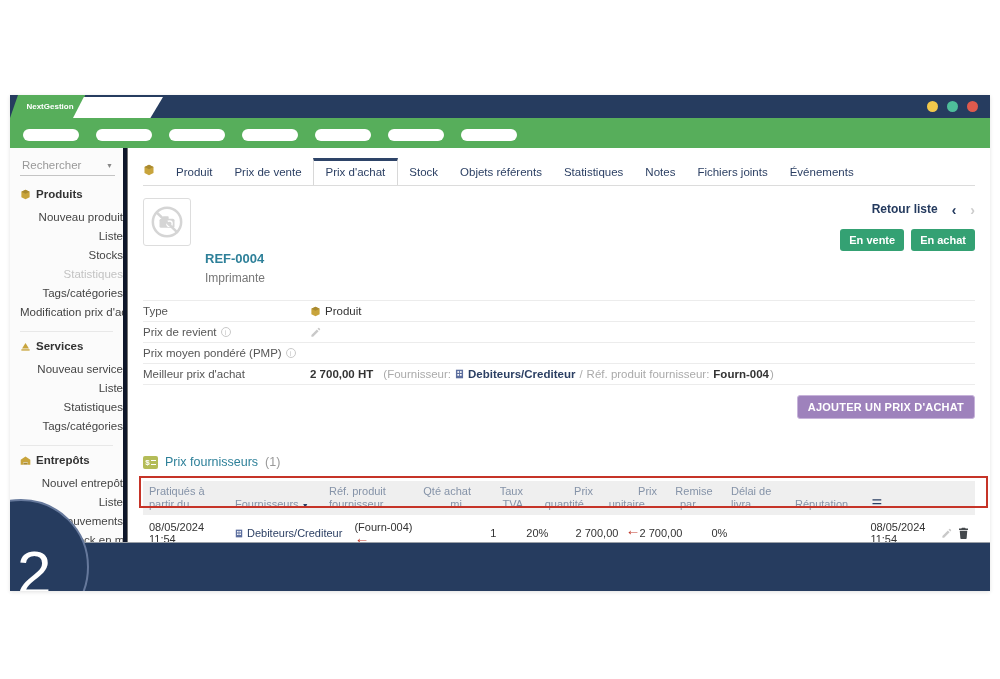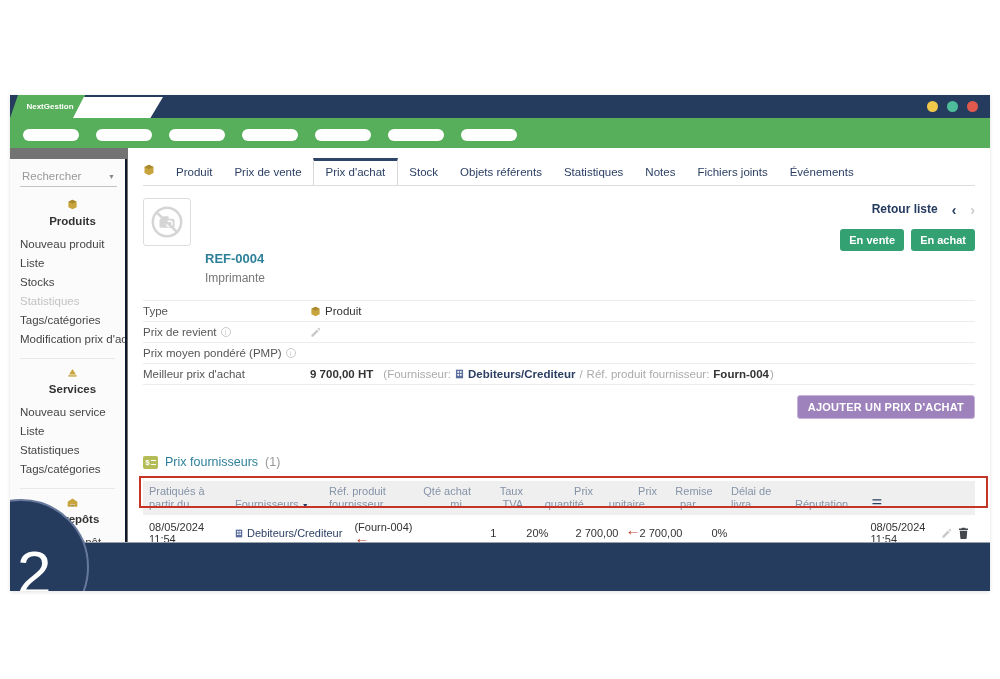--- a/index.html
+++ b/index.html
@@ -14,25 +14,25 @@
   .brand-slash { position:absolute; left:63px; top:2px; width:90px; height:21px; background:#fff; clip-path:polygon(12% 0,100% 0,86% 100%,0 100%); }
   .dots { position:absolute; right:12px; top:6px; display:flex; gap:9px; }
   .dot { width:11px; height:11px; border-radius:50%; }
 
   
   .navbar { position:absolute; left:0; top:23px; right:0; height:30px; background:#57AE5B; }
   .pills { position:absolute; left:13px; top:11px; display:flex; gap:17px; }
   .pill { width:56px; height:12px; border-radius:6px; background:#fff; }
 
   
-  .sidebar { position:absolute; left:0; top:64px; width:117px; bottom:49px; background:#fbfbfb; border-right:2px solid #0f172a; font-size:11.5px; color:#444; }
+  .sidebar { position:absolute; left:0; top:53px; width:117px; bottom:49px; background:#fbfbfb; border-right:4px solid #0f172a; font-size:11.5px; color:#444;text-align:right; }
   .search { margin:9px 8px 12px 10px; border-bottom:1px solid #c4c4c4; color:#999; padding:2px 2px 4px 2px; display:flex; justify-content:space-between; align-items:center; cursor:pointer; }
   .search .caret { font-size:7px; color:#888; }
   .side-section { padding:0 0 4px 10px; }
-  .side-title { font-weight:bold; color:#333; margin:8px 0 7px 0; display:flex; align-items:center; gap:5px;flex-direction:column; }
+  .side-title { font-weight:bold; color:#333; margin:8px 0 7px 0; display:flex; align-items:center; gap:5px; }
   .side-item { padding:3.5px 0; cursor:pointer; white-space:nowrap; overflow:hidden; }
   .side-item.disabled { color:#c3c3c3; }
   .side-divider { border-top:1px solid #e8e8e8; margin:6px 10px 2px 10px; }
 
   
   .main { position:absolute; left:118px; top:53px; right:0; bottom:49px; background:#fff; padding:0 15px; }
 
   .tabs { display:flex; align-items:flex-end; border-bottom:1px solid #dcdcdc; margin-top:9px; height:29px; font-size:11.5px; color:#2b3f63; }
   .tab-lead-icon { padding:0 10px 7px 0; }
   .tab { padding:0 11px 7px 11px; cursor:pointer; }
@@ -255,21 +255,21 @@
             <span>Prix moyen pondéré (PMP)</span>
             <i class="info-i">i</i>
           </div>
           <div class="fval"></div>
         </div>
         <div class="frow">
           <div class="flabel">
               <span>Meilleur prix d'achat</span>
             </div>
           <div class="fval">
-            <span class="bold">9 700,00 HT</span>
+            <span class="bold">2 700,00 HT</span>
             <span class="muted" style="margin-left:6px">(Fournisseur:</span>
             <svg width="9" height="10" viewBox="0 0 12 14">
                 <rect x="1" y="1" width="10" height="12" fill="#5C6E9E"></rect>
                 <rect x="3" y="3" width="2.4" height="2.4" fill="#fff"></rect>
                 <rect x="6.6" y="3" width="2.4" height="2.4" fill="#fff"></rect>
                 <rect x="3" y="7" width="2.4" height="2.4" fill="#fff"></rect>
                 <rect x="6.6" y="7" width="2.4" height="2.4" fill="#fff"></rect>
               </svg>
             <span class="navy">Debiteurs/Crediteur</span>
             <span class="muted">/</span>

